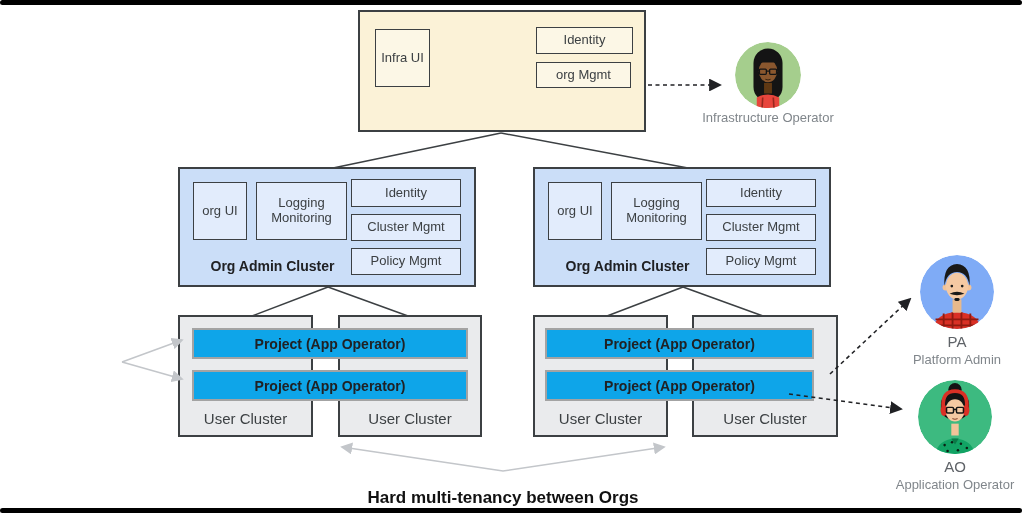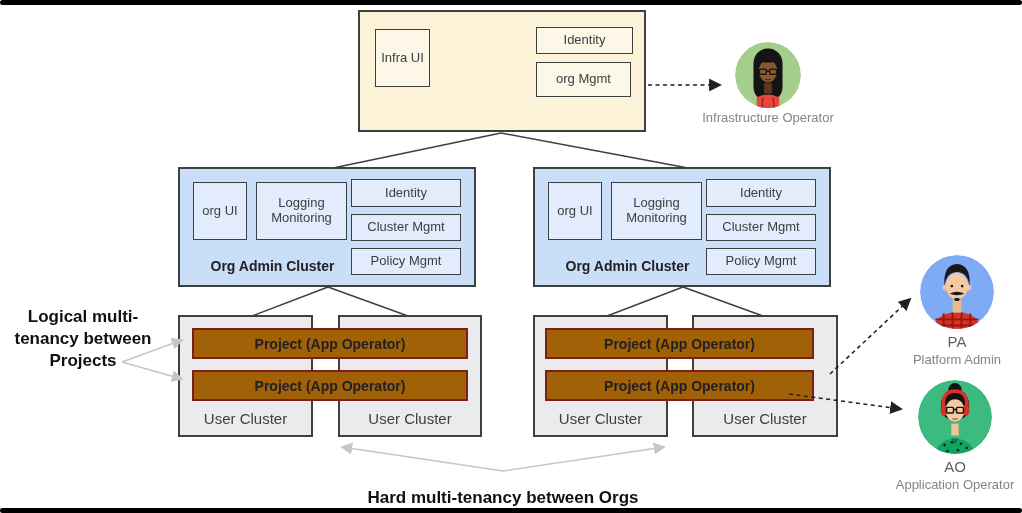--- a/index.html
+++ b/index.html
@@ -30,21 +30,21 @@
   }
   .root-title{left:0;right:0;top:86px;}
   .org-title{left:10px;width:165px;bottom:10px;}
 
   .uc-group{position:absolute;top:315px;height:122px;}
   .uc-group.left{left:178px;width:304px;}
   .uc-group.right{left:533px;width:305px;}
   .uc-box{position:absolute;top:0;height:122px;box-sizing:border-box;border:2px solid #3c4043;background:#eaebed;}
   .uc-label{position:absolute;bottom:8px;left:0;right:0;text-align:center;font-size:15px;color:#3c4043;}
   .project-bar{
-    position:absolute;box-sizing:border-box;border:2px solid #7f1d1d;background:#a16207;
+    position:absolute;box-sizing:border-box;border:2px solid #a3a3a3;background:#0ea5e9;
     display:flex;align-items:center;justify-content:center;font-weight:bold;font-size:14px;color:#202124;
   }
 
   .annotation{position:absolute;font-weight:bold;color:#111;text-align:center;}
   .annotation.left-note{left:8px;top:306px;width:150px;font-size:17px;line-height:1.28;}
   .annotation.bottom-note{left:328px;top:488px;width:350px;font-size:17px;}
 
   .persona{position:absolute;text-align:center;}
   .persona .code{font-size:15px;color:#5f6368;margin-top:4px;}
   .persona .role{font-size:13px;color:#80868b;margin-top:2px;}
@@ -76,21 +76,21 @@
       <path d="M683,287 L607,316"></path>
       <path d="M683,287 L763,316"></path>
     </g>
   </svg>
 
   <div class="boxes">
 
     <div class="cluster root-cluster">
       <div class="comp" style="left:15px;top:17px;width:55px;height:58px;">Infra UI</div>
       <div class="comp" style="left:176px;top:15px;width:97px;height:27px;">Identity</div>
-      <div class="comp" style="left:176px;top:50px;width:95px;height:35px;text-align:right;">org Mgmt</div>
+      <div class="comp" style="left:176px;top:50px;width:95px;height:26px;text-align:right;">org Mgmt</div>
     </div>
 
     <div class="cluster org-cluster left">
       <div class="comp" style="left:13px;top:13px;width:54px;height:58px;">org UI</div>
       <div class="comp" style="left:76px;top:13px;width:91px;height:58px;">Logging Monitoring</div>
       <div class="comp" style="left:171px;top:10px;width:110px;height:28px;">Identity</div>
       <div class="comp" style="left:171px;top:45px;width:110px;height:27px;">Cluster Mgmt</div>
       <div class="comp" style="left:171px;top:79px;width:110px;height:27px;">Policy Mgmt</div>
       <div class="cluster-title org-title">Org Admin Cluster</div>
     </div>
@@ -119,21 +119,20 @@
       <div class="uc-box" style="left:0;width:135px;">
         <div class="uc-label">User Cluster</div>
       </div>
       <div class="uc-box" style="left:159px;width:146px;">
         <div class="uc-label">User Cluster</div>
       </div>
       <div class="project-bar" style="left:12px;top:13px;width:269px;height:31px;">Project (App Operator)</div>
       <div class="project-bar" style="left:12px;top:55px;width:269px;height:31px;">Project  (App Operator)</div>
     </div>
 
-    <div class="annotation left-note">Logical multi-tenancy between Projects</div>
     <div class="annotation bottom-note">Hard multi-tenancy between Orgs</div>
 
     <div class="persona" id="persona-io">
       <svg width="66" height="66" viewBox="0 0 100 100">
         <defs>
             <clipPath id="clip-io">
               <circle cx="50" cy="50" r="50"></circle>
             </clipPath>
           </defs>
         <g clip-path="url(#clip-io)">

